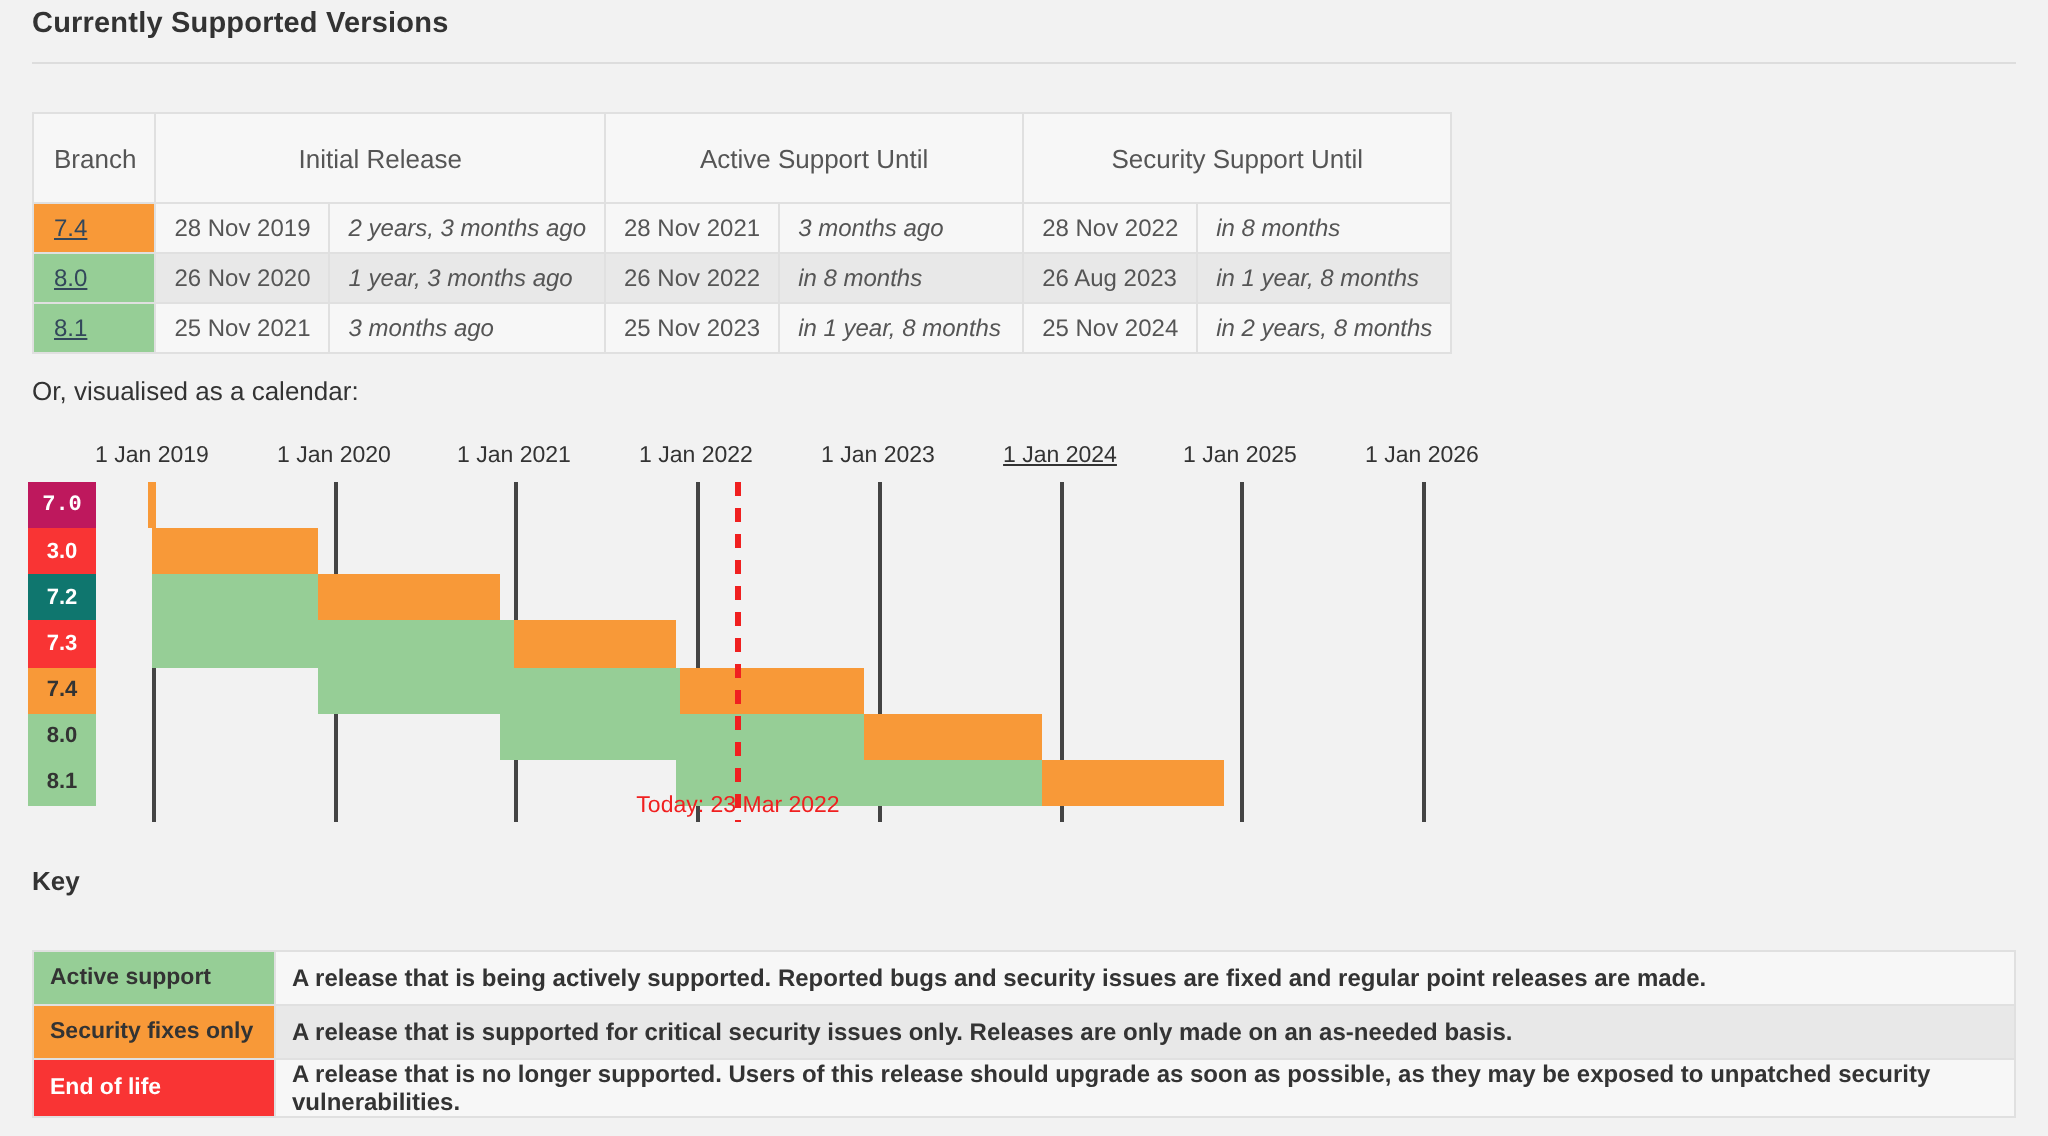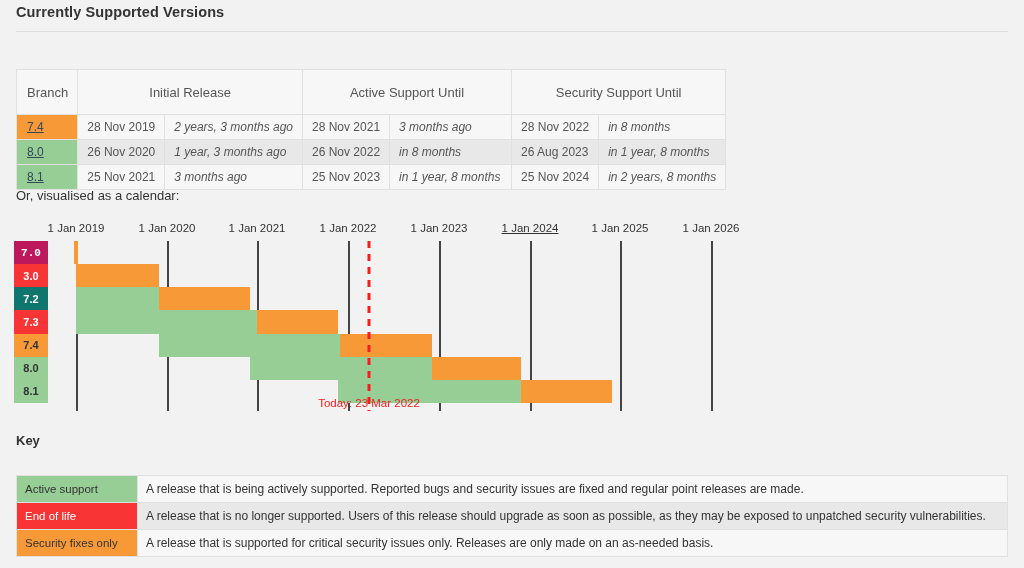--- a/index.html
+++ b/index.html
@@ -33,21 +33,21 @@
     top: 31px;
     width: 992px;
     height: 1px;
     background: #dddddd;
   }
 
   
   #versions-table {
     position: absolute;
     left: 16px;
-    top: 69px;
+    top: 56px;
     border-collapse: collapse;
     font-size: 12px;
     background: #737373;
   }
   #versions-table th,
   #versions-table td {
     border: 1px solid #e0e0e0;
     padding: 0 9px;
     text-align: left;
     font-weight: normal;
@@ -184,20 +184,21 @@
     font-weight: bold;
     color: #333333;
   }
   #key-table {
     position: absolute;
     left: 16px;
     top: 475px;
     border-collapse: collapse;
     font-size: 12px;
     width: 992px;
+    font-weight: bold;
   }
   #key-table td {
     border: 1px solid #e0e0e0;
     height: 26px;
     padding: 0 8px;
     color: #333333;
     vertical-align: middle;
   }
   #key-table td.key-swatch {
     width: 104px;
@@ -328,21 +329,21 @@
 </div>
 
 <div id="key-heading">Key</div>
 <table id="key-table">
   <tbody id="key-tbody">
       <tr>
         <td class="key-swatch" style="background: rgb(150, 206, 150); color: rgb(51, 51, 51);">Active support</td>
         <td class="key-desc">A release that is being actively supported. Reported bugs and security issues are fixed and regular point releases are made.</td>
       </tr>
       <tr>
+        <td class="key-swatch" style="background: rgb(248, 153, 56); color: rgb(51, 51, 51);">Security fixes only</td>
+        <td class="key-desc">A release that is supported for critical security issues only. Releases are only made on an as-needed basis.</td>
+      </tr>
+      <tr>
         <td class="key-swatch" style="background: rgb(249, 52, 52); color: rgb(255, 255, 255);">End of life</td>
         <td class="key-desc">A release that is no longer supported. Users of this release should upgrade as soon as possible, as they may be exposed to unpatched security vulnerabilities.</td>
       </tr>
-      <tr>
-        <td class="key-swatch" style="background: rgb(248, 153, 56); color: rgb(51, 51, 51);">Security fixes only</td>
-        <td class="key-desc">A release that is supported for critical security issues only. Releases are only made on an as-needed basis.</td>
-      </tr>
     </tbody>
 </table>
 
 </body></html>

